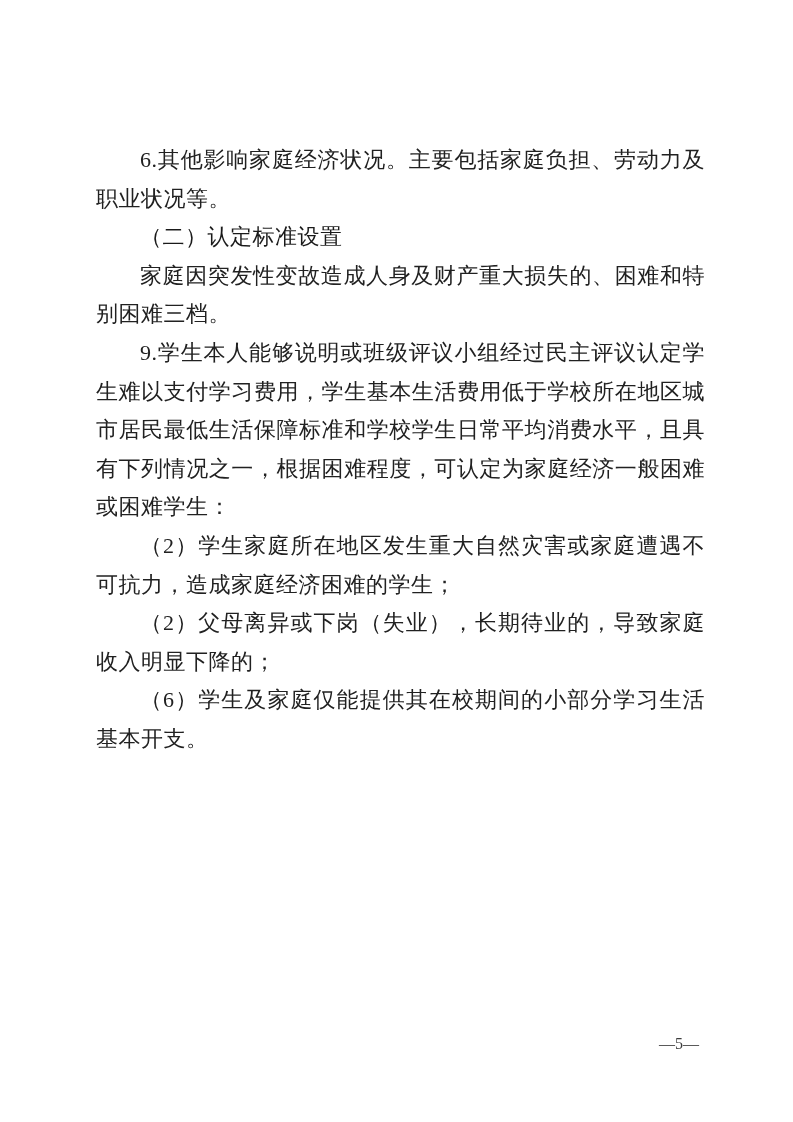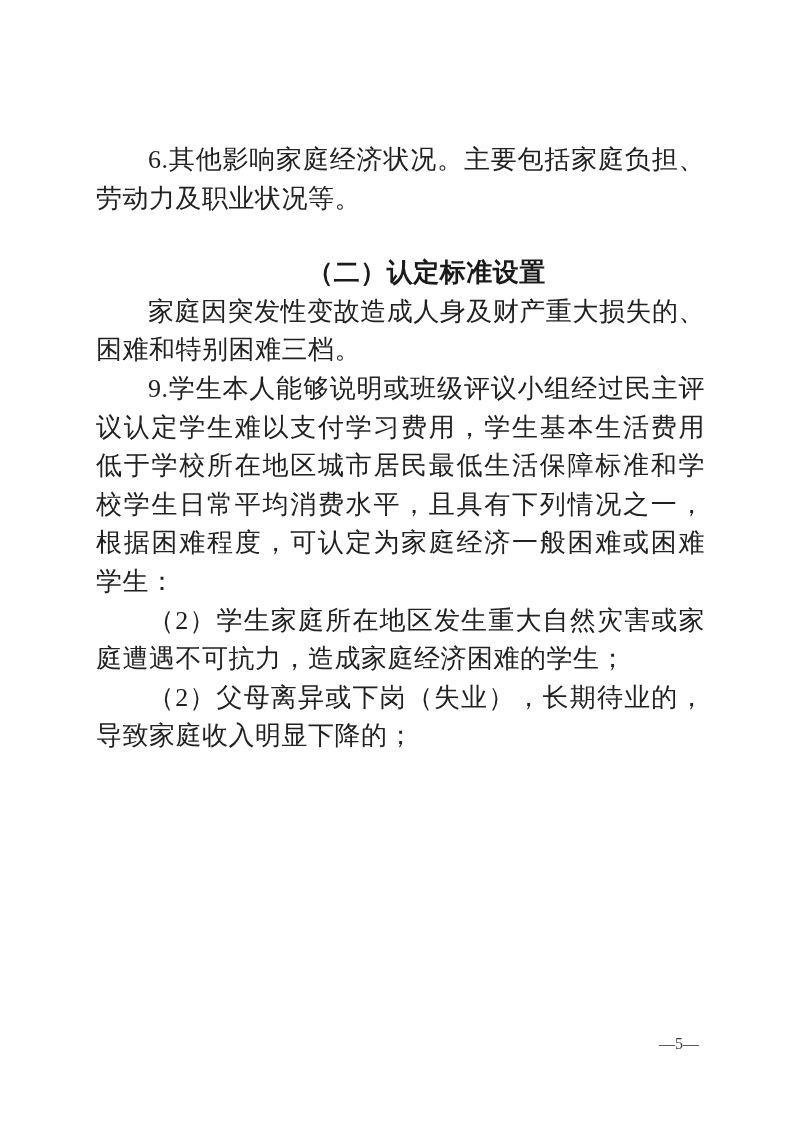--- a/index.html
+++ b/index.html
@@ -18,33 +18,32 @@
   }
   .doc-body {
     position: absolute;
     left: 96px;
     top: 141px;
     width: 609px;
   }
   .doc-body p {
     margin: 0;
     padding: 0;
-    font-size: 26px;
+    font-size: 22px;
     line-height: 38.6px;
     letter-spacing: 0.5px;
     text-align: justify;
     text-indent: 2em;
     word-break: break-all;
     color: #212121;
   }
   .doc-body p.heading {
-    font-weight: bold;
-    text-align: center;
+    font-weight: normal;
+    text-align: left;
     color: #1a1a1a;
-    margin-top: 36px;
   }
   .page-number {
     position: absolute;
     top: 1035px;
     right: 94px;
     font-size: 16px;
     letter-spacing: 0px;
     color: #3c3c3c;
     font-family: "Liberation Serif", "DejaVu Serif", serif;
   }
@@ -53,16 +52,17 @@
 <body>
 
 <div class="page">
   <div class="doc-body">
     <p>6.其他影响家庭经济状况。主要包括家庭负担、劳动力及职业状况等。</p>
     <p class="heading">（二）认定标准设置</p>
     <p>家庭因突发性变故造成人身及财产重大损失的、困难和特别困难三档。</p>
     <p>9.学生本人能够说明或班级评议小组经过民主评议认定学生难以支付学习费用，学生基本生活费用低于学校所在地区城市居民最低生活保障标准和学校学生日常平均消费水平，且具有下列情况之一，根据困难程度，可认定为家庭经济一般困难或困难学生：</p>
     <p>（2）学生家庭所在地区发生重大自然灾害或家庭遭遇不可抗力，造成家庭经济困难的学生；</p>
     <p>（2）父母离异或下岗（失业），长期待业的，导致家庭收入明显下降的；</p>
+    <p>（6）学生及家庭仅能提供其在校期间的小部分学习生活基本开支。</p>
   </div>
 
   <div class="page-number">—5—</div>
 </div>
 
 </body></html>

